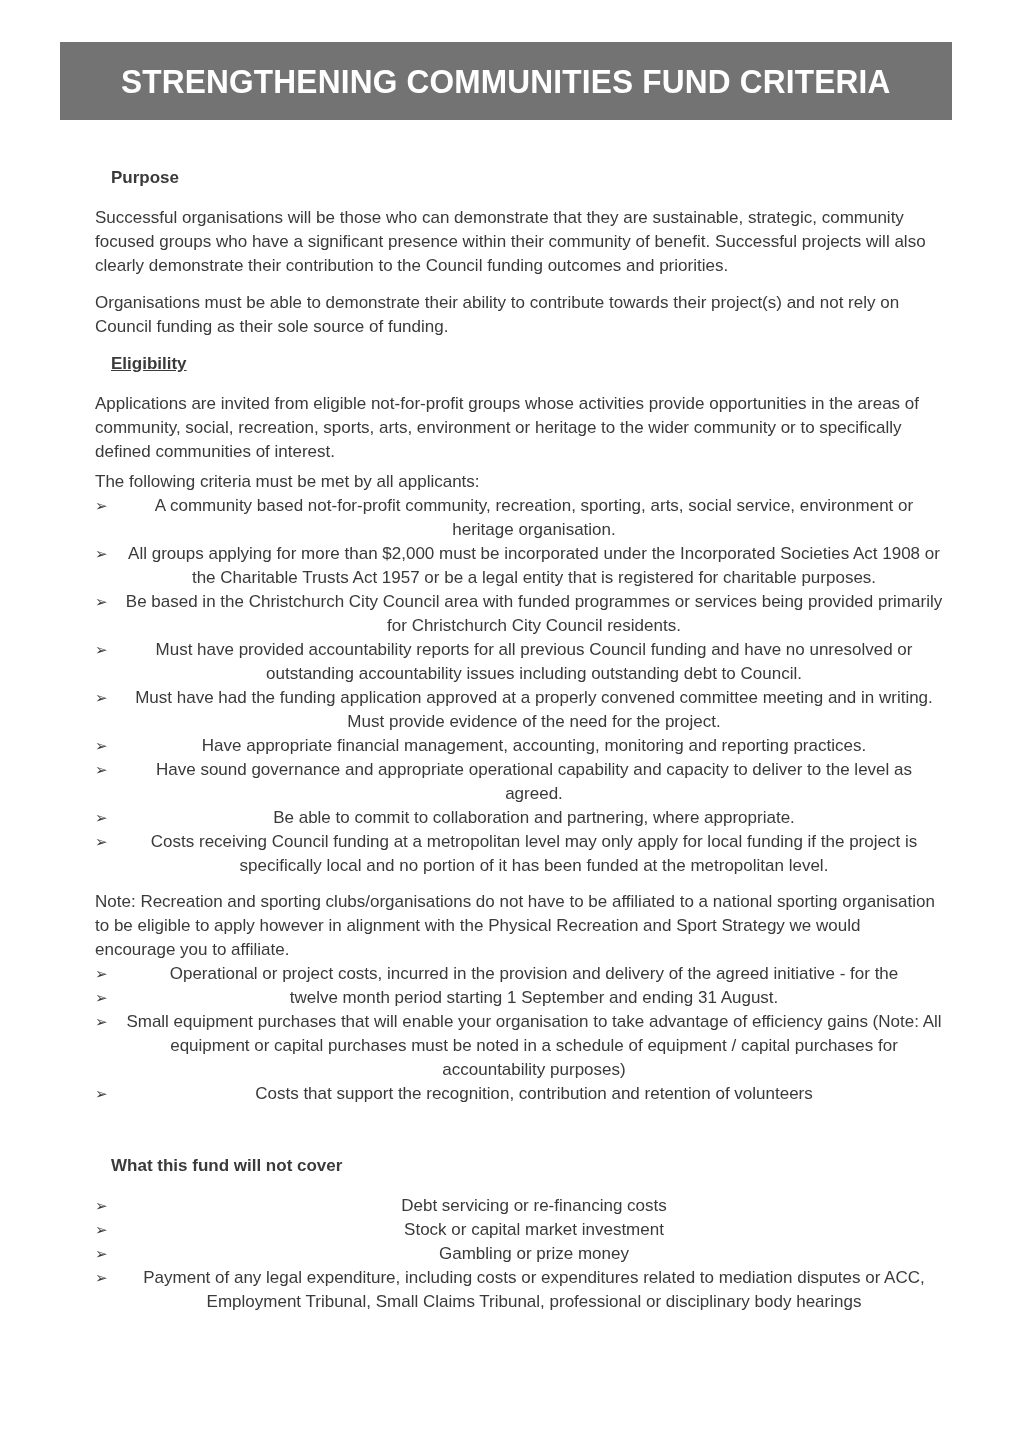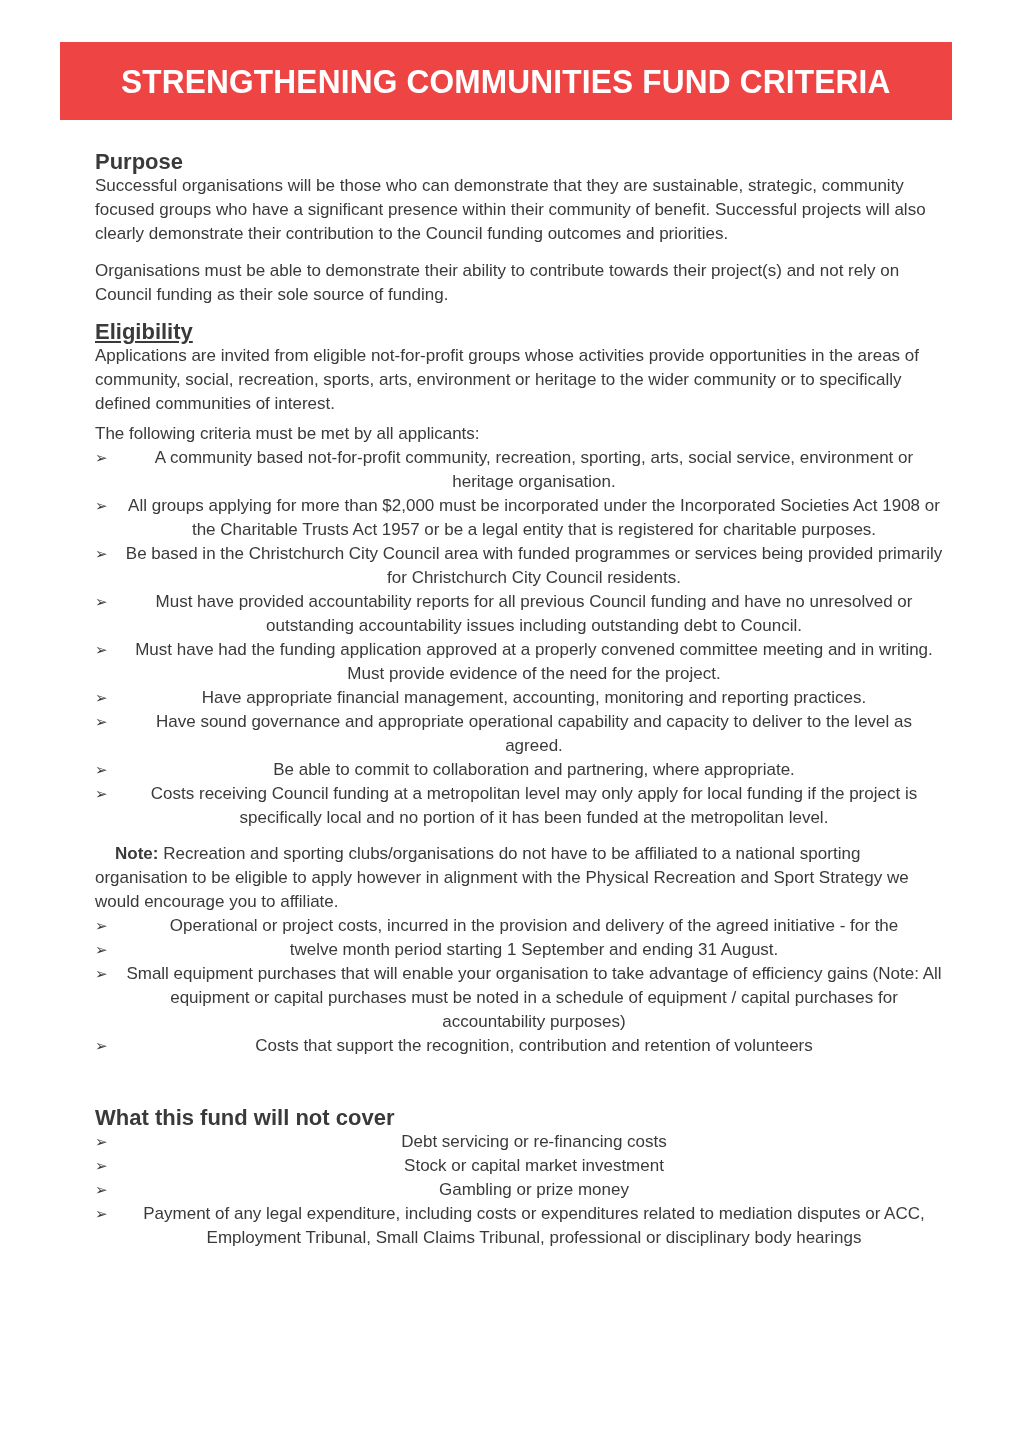--- a/index.html
+++ b/index.html
@@ -34,23 +34,23 @@
   }
   .content {
     position: absolute;
     left: 95px;
     top: 150px;
     width: 848px;
     font-size: 17px;
     line-height: 24px;
   }
   .h {
-    font-size: 22px;
+    font-size: 17px;
     font-weight: bold;
-    margin: 0;
+    margin: 16px;
     line-height: 24px;
   }
   .h.mt { margin-top: 4px; text-decoration: underline; }
   .h.big-gap { margin-top: 48px; }
   p.para { margin: 0 0 13px 0; }
   p.tight { margin: 6px 0 0 0; }
   ul.arrow-list {
     list-style: none;
     margin: 0;
     padding: 0;
@@ -58,28 +58,28 @@
   ul.arrow-list li { display: flex; }
   .marker {
     flex: none;
     width: 30px;
     font-size: 15px;
     line-height: 24px;
     color: #3a3a3a;
   }
   .btext { flex: 1; text-align: center; }
   .note-para { margin: 12px 0 0 0; }
-  .bold { font-weight: bold; margin-left: 20px; }
+  .bold { font-weight: normal; }
 </style>
 </head>
 <body>
 
 <div class="page">
 
-  <div class="banner" style="background: #ef4444;">
+  <div class="banner" style="background: #737373;">
     <h1 class="banner-title">STRENGTHENING COMMUNITIES FUND CRITERIA</h1>
   </div>
 
   <div class="content">
 
     <h2 class="h">Purpose</h2>
     <p class="para">Successful organisations will be those who can demonstrate that they are sustainable, strategic, community focused groups who have a significant presence within their community of benefit. Successful projects will also clearly demonstrate their contribution to the Council funding outcomes and priorities.</p>
     <p class="para">Organisations must be able to demonstrate their ability to contribute towards their project(s) and not rely on Council funding as their sole source of funding.</p>
 
     <h2 class="h mt">Eligibility</h2>

